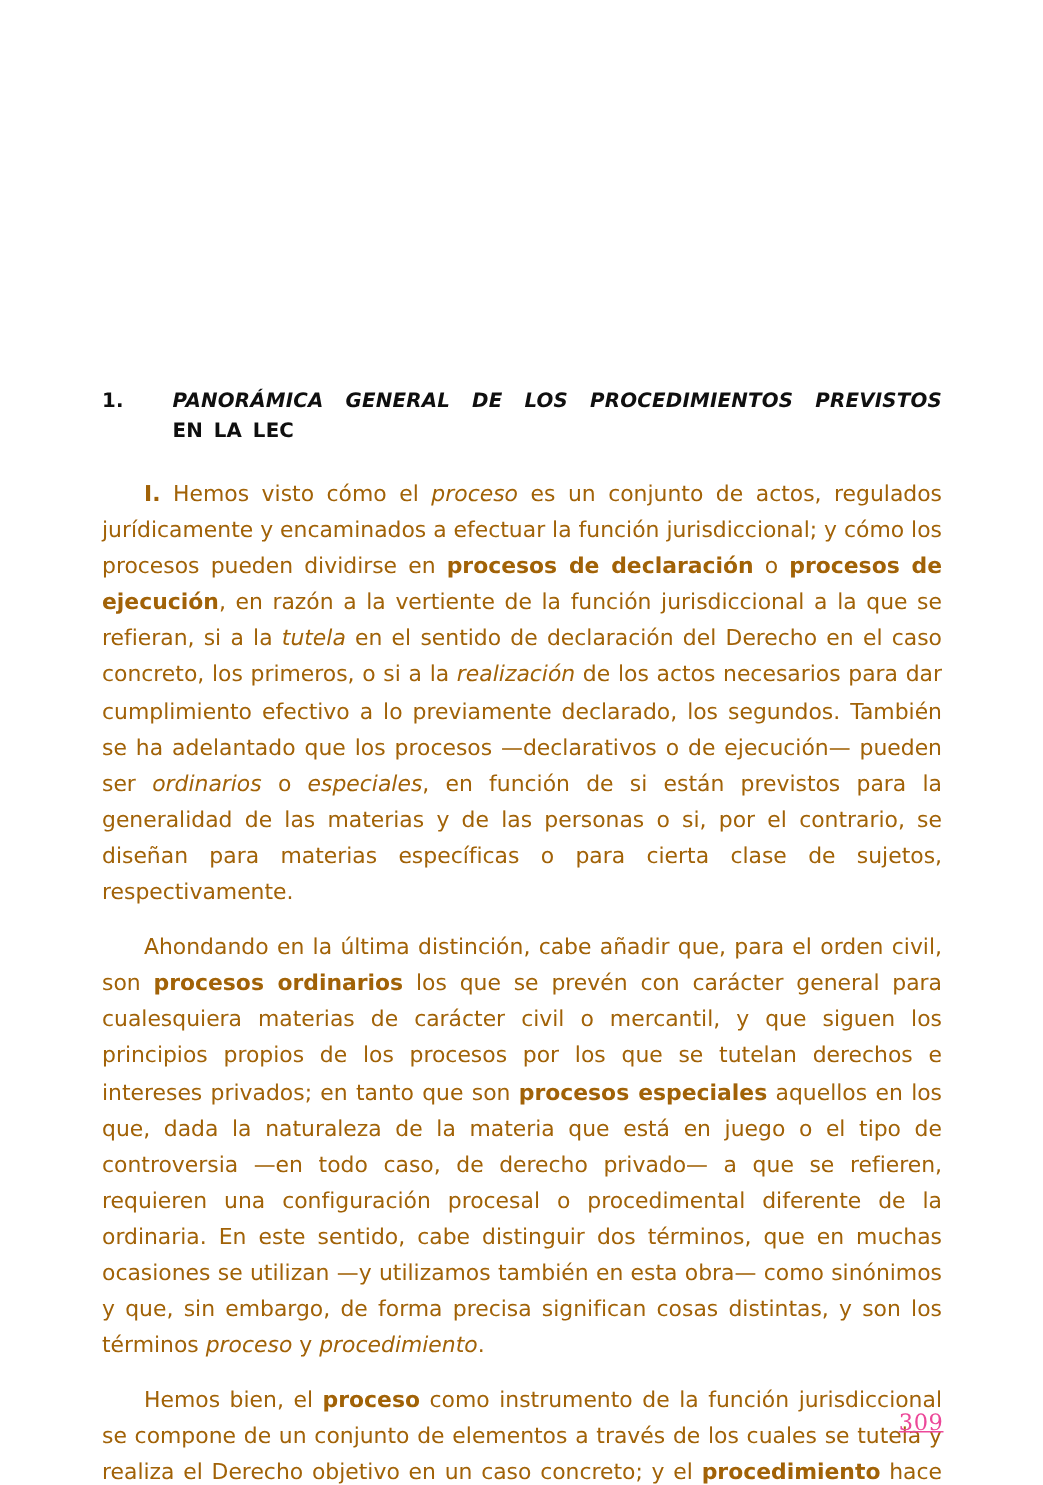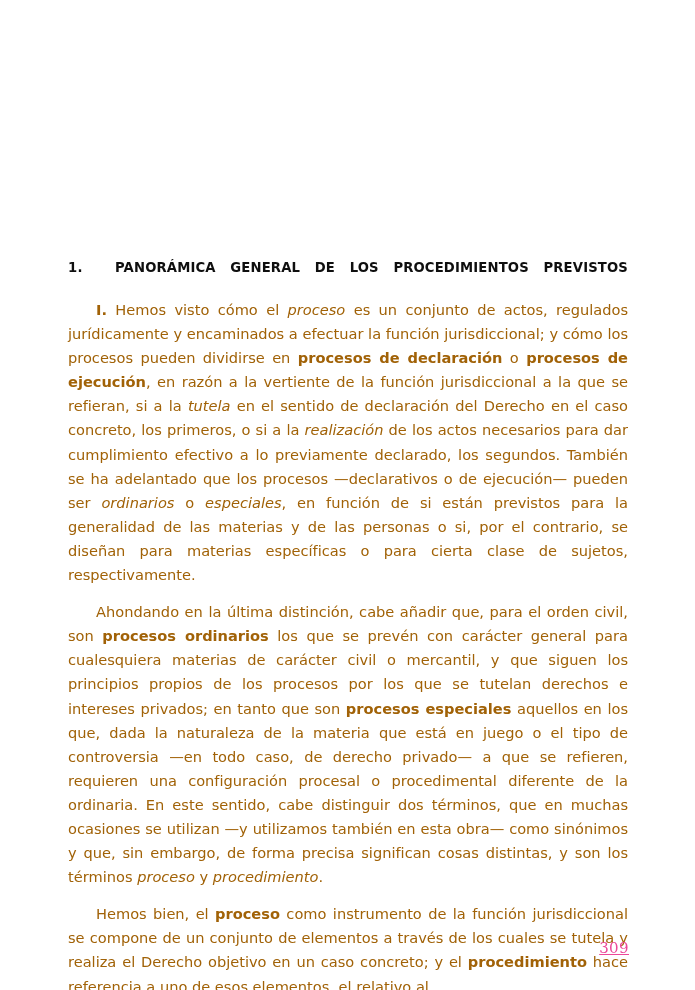--- a/index.html
+++ b/index.html
@@ -43,20 +43,21 @@
     line-height: 20px;
     letter-spacing: 0.15px;
     word-spacing: 2.4px;
     text-align: justify;
     color: #0f0f0f;
   }
   .section-title .title-line-1 {
     display: block;
     text-align: justify;
     text-align-last: justify;
+    font-style: italic;
   }
   .section-title .title-line-2 {
     display: block;
   }
   
   p.body {
     margin: 0 0 13px 0;
     font-size: 14.6px;
     line-height: 24.1px;
     text-align: justify;
@@ -91,20 +92,21 @@
 </head>
 <body>
 
 <div class="page">
   <div class="content">
 
     <div class="section-heading">
       <div class="section-number">1.</div>
       <div class="section-title">
         <span class="title-line-1">PANORÁMICA GENERAL DE LOS PROCEDIMIENTOS PREVISTOS</span>
+        <span class="title-line-2">EN LA LEC</span>
       </div>
     </div>
 
     <div>
       <p class="body"><span class="para-marker">I.</span><span> Hemos visto cómo el </span><i>proceso</i><span> es un conjunto de actos, regulados jurídicamente y encaminados a efectuar la función jurisdiccional; y cómo los procesos pueden dividirse en </span><b>procesos de declaración</b><span> o </span><b>procesos de ejecución</b><span>, en razón a la vertiente de la función jurisdiccional a la que se refieran, si a la </span><i>tutela</i><span> en el sentido de declaración del Derecho en el caso concreto, los primeros, o si a la </span><i>realización</i><span> de los actos necesarios para dar cumplimiento efectivo a lo previamente declarado, los segundos. También se ha adelantado que los procesos —declarativos o de ejecución— pueden ser </span><i>ordinarios</i><span> o </span><i>especiales</i><span>, en función de si están previstos para la generalidad de las materias y de las personas o si, por el contrario, se diseñan para materias específicas o para cierta clase de sujetos, respectivamente.</span></p>
       <p class="body"><span>Ahondando en la última distinción, cabe añadir que, para el orden civil, son </span><b>procesos ordinarios</b><span> los que se prevén con carácter general para cualesquiera materias de carácter civil o mercantil, y que siguen los principios propios de los procesos por los que se tutelan derechos e intereses privados; en tanto que son </span><b>procesos especiales</b><span> aquellos en los que, dada la naturaleza de la materia que está en juego o el tipo de controversia —en todo caso, de derecho privado— a que se refieren, requieren una configuración procesal o procedimental diferente de la ordinaria. En este sentido, cabe distinguir dos términos, que en muchas ocasiones se utilizan —y utilizamos también en esta obra— como sinónimos y que, sin embargo, de forma precisa significan cosas distintas, y son los términos </span><i>proceso</i><span> y </span><i>procedimiento</i><span>.</span></p>
       <p class="body"><span>Hemos bien, el </span><b>proceso</b><span> como instrumento de la función jurisdiccional se compone de un conjunto de elementos a través de los cuales se tutela y realiza el Derecho objetivo en un caso concreto; y el </span><b>procedimiento</b><span> hace referencia a uno de esos elementos, el relativo al </span></p>
     </div>
 
   </div>

